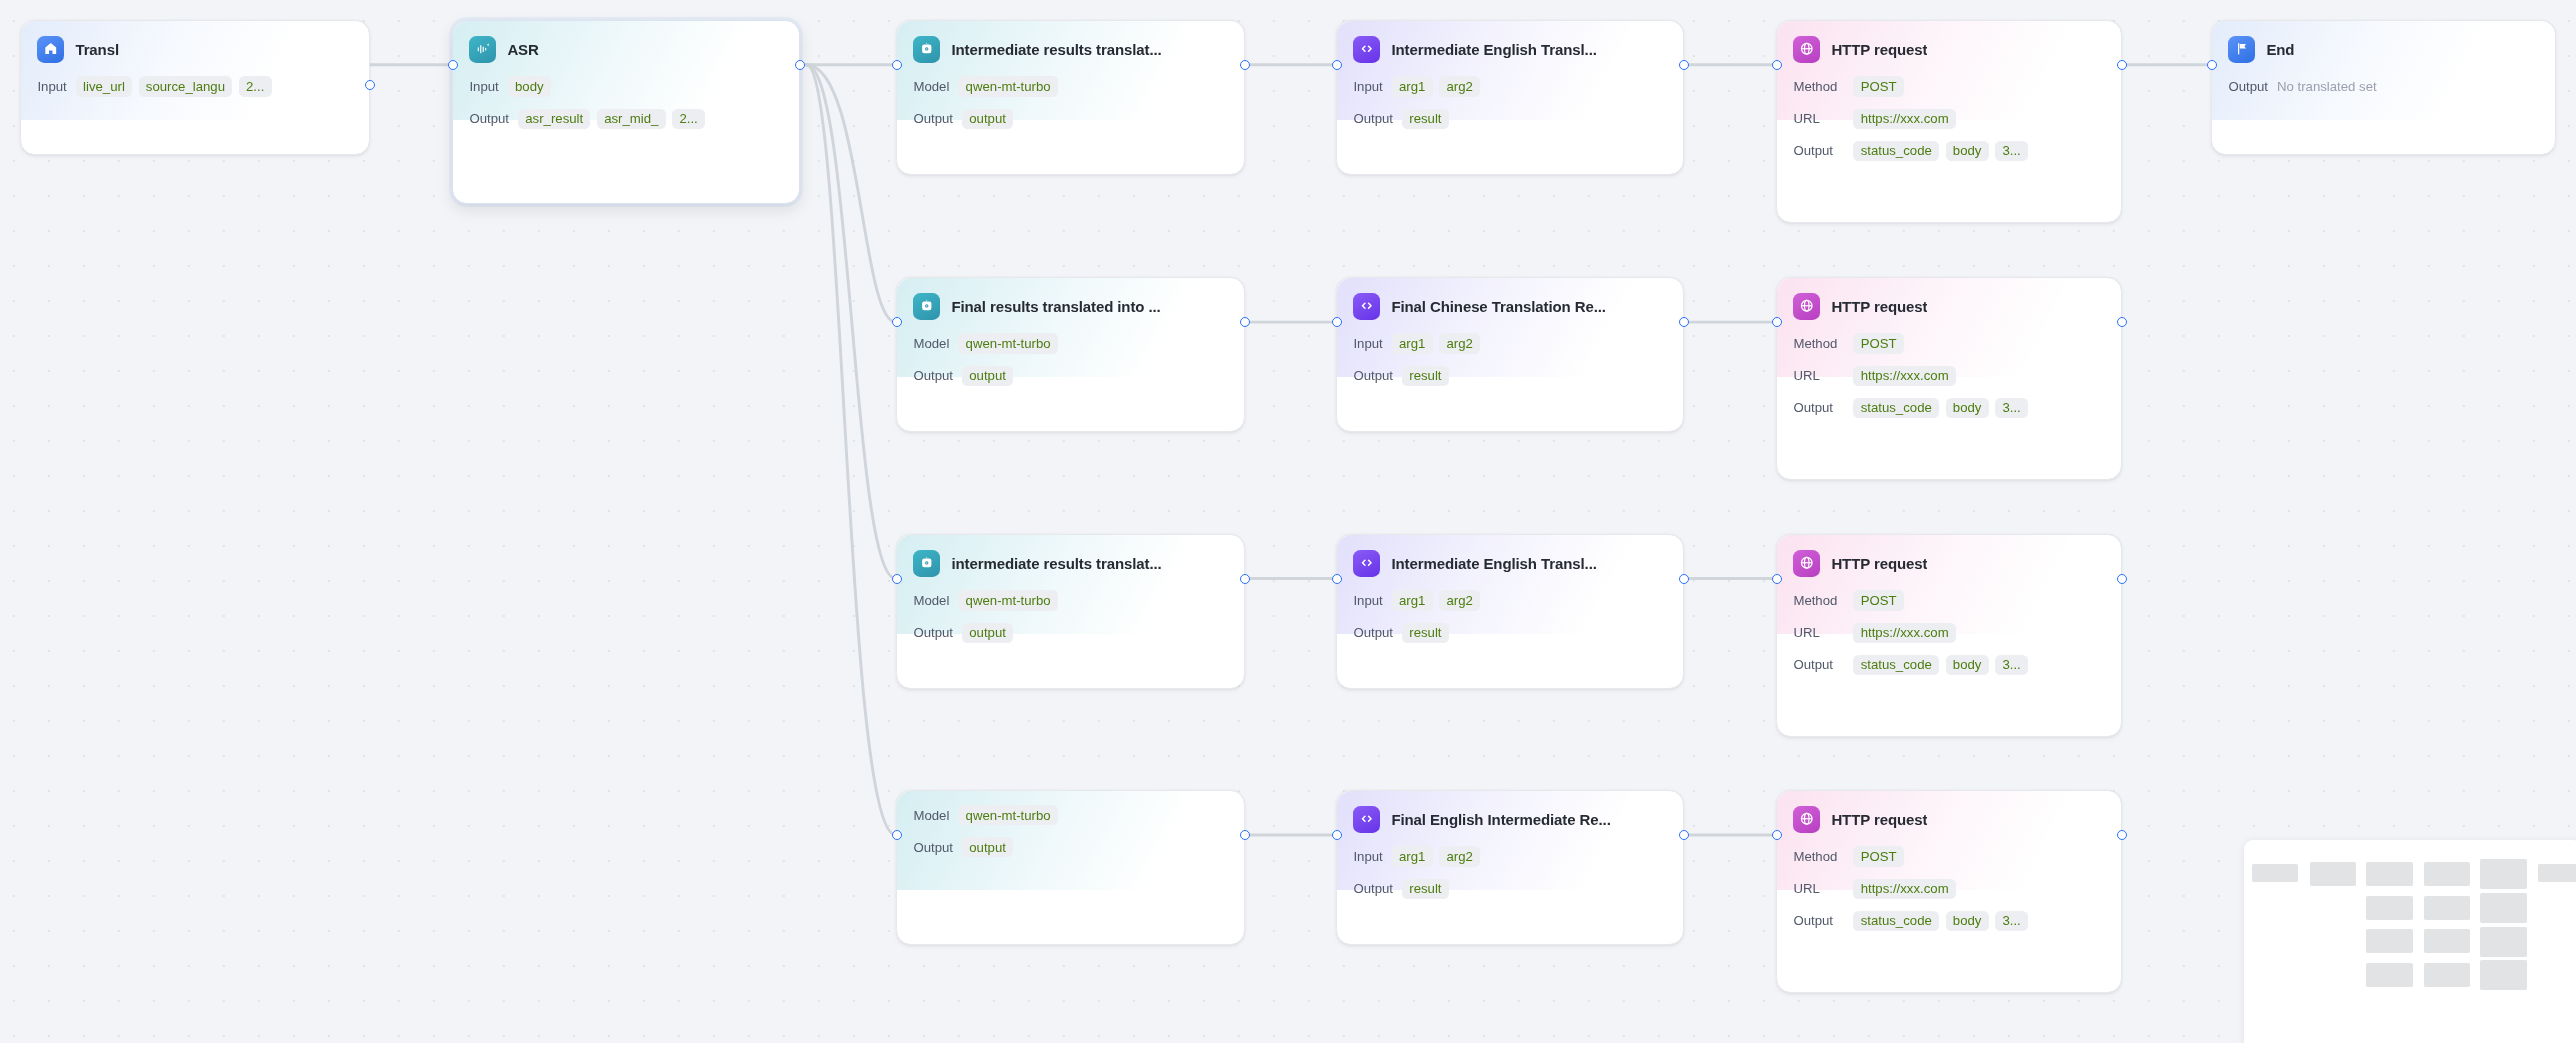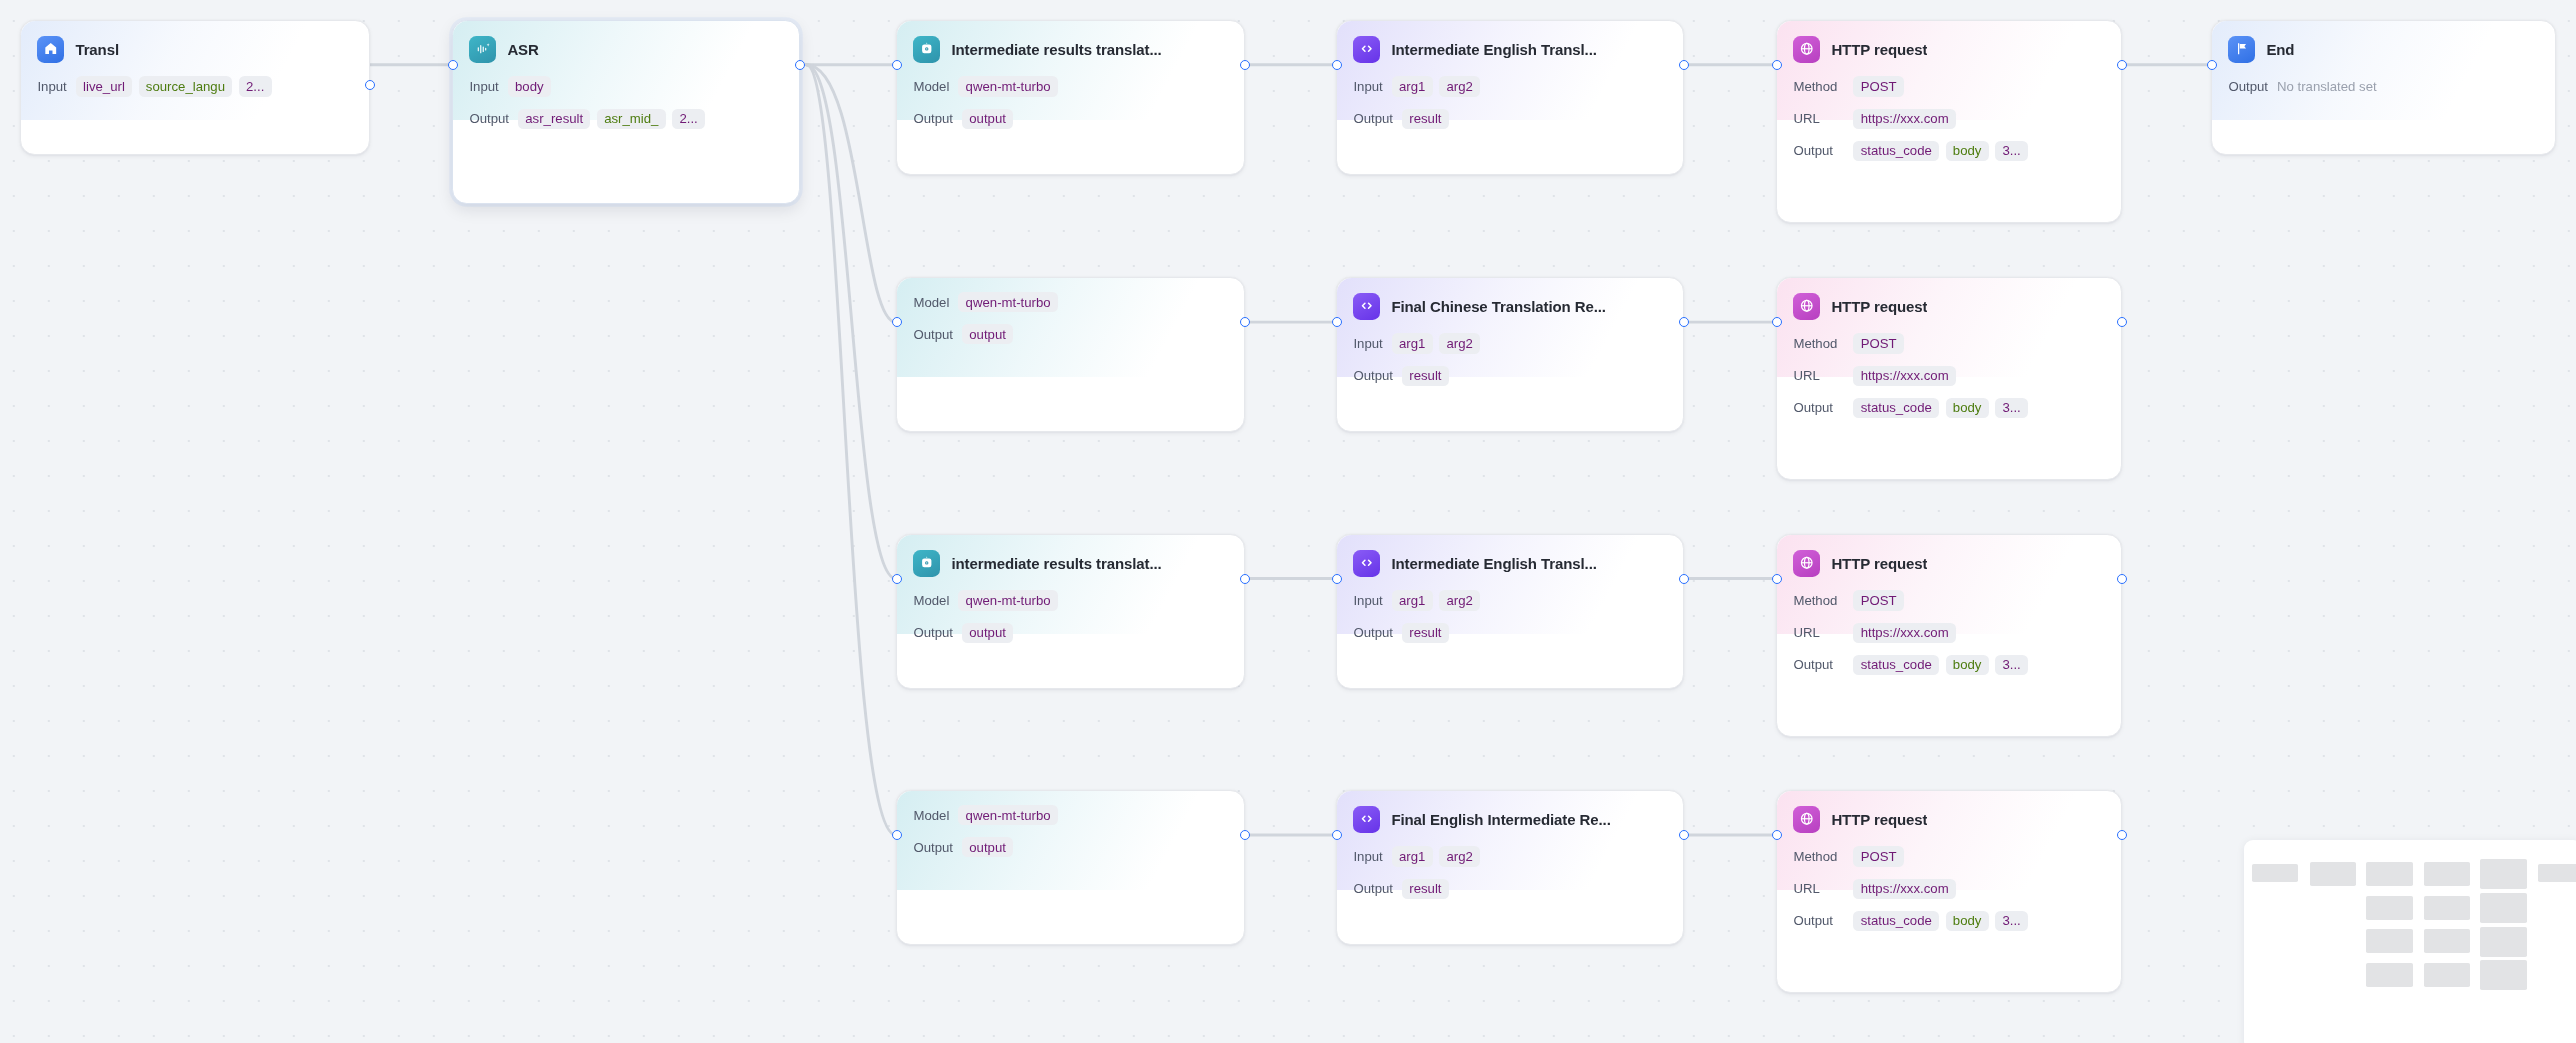--- a/index.html
+++ b/index.html
@@ -120,21 +120,21 @@
     align-items: center;
     gap: 6.4px;
     overflow: hidden;
     flex: 1;
   }
   .chip {
     background: #eceef2;
     border-radius: 5.5px;
     padding: 2.7px 7.3px;
     font-size: 13.2px;
-    color: #701a75;
+    color: #4d7c0f;
     white-space: nowrap;
     flex-shrink: 0;
   }
   .chip.faded {
     color: #4d7c0f;
     position: relative;
   }
   .chip.more { font-weight: 500; }
   .prop-plain {
     font-size: 13.2px;
@@ -374,20 +374,31 @@
       <div class="prop-row">
         <span class="prop-label">Output</span>
         <span class="prop-plain">No translated set</span>
       </div>
     </div>
     <span class="port" style="left:-5.5px; top:39px;"></span>
   </div>
 
   <div class="node" style="left:896px; top:277px; width:349px; height:155px;">
     <div class="node-tint tint-teal"></div>
+    <div class="node-head">
+      <span class="node-icon ic-teal">
+        <svg width="15.5" height="15.5" viewBox="0 0 24 24" fill="currentColor">
+          <path d="M12 2.2l.9 2.1h-1.8z"></path>
+          <rect x="4.8" y="5.6" width="14.4" height="13.2" rx="3.4"></rect>
+          <circle cx="12" cy="12.2" r="2.6" fill="#2e93ab"></circle>
+          <circle cx="12" cy="12.2" r="1" fill="#ffffff"></circle>
+        </svg>
+      </span>
+      <span class="node-title">Final results translated into ...</span>
+    </div>
     <div class="node-body">
       <div class="prop-row">
         <span class="prop-label">Model</span>
         <span class="chips">
           <span class="chip">qwen-mt-turbo</span>
         </span>
       </div>
       <div class="prop-row">
         <span class="prop-label">Output</span>
         <span class="chips">

